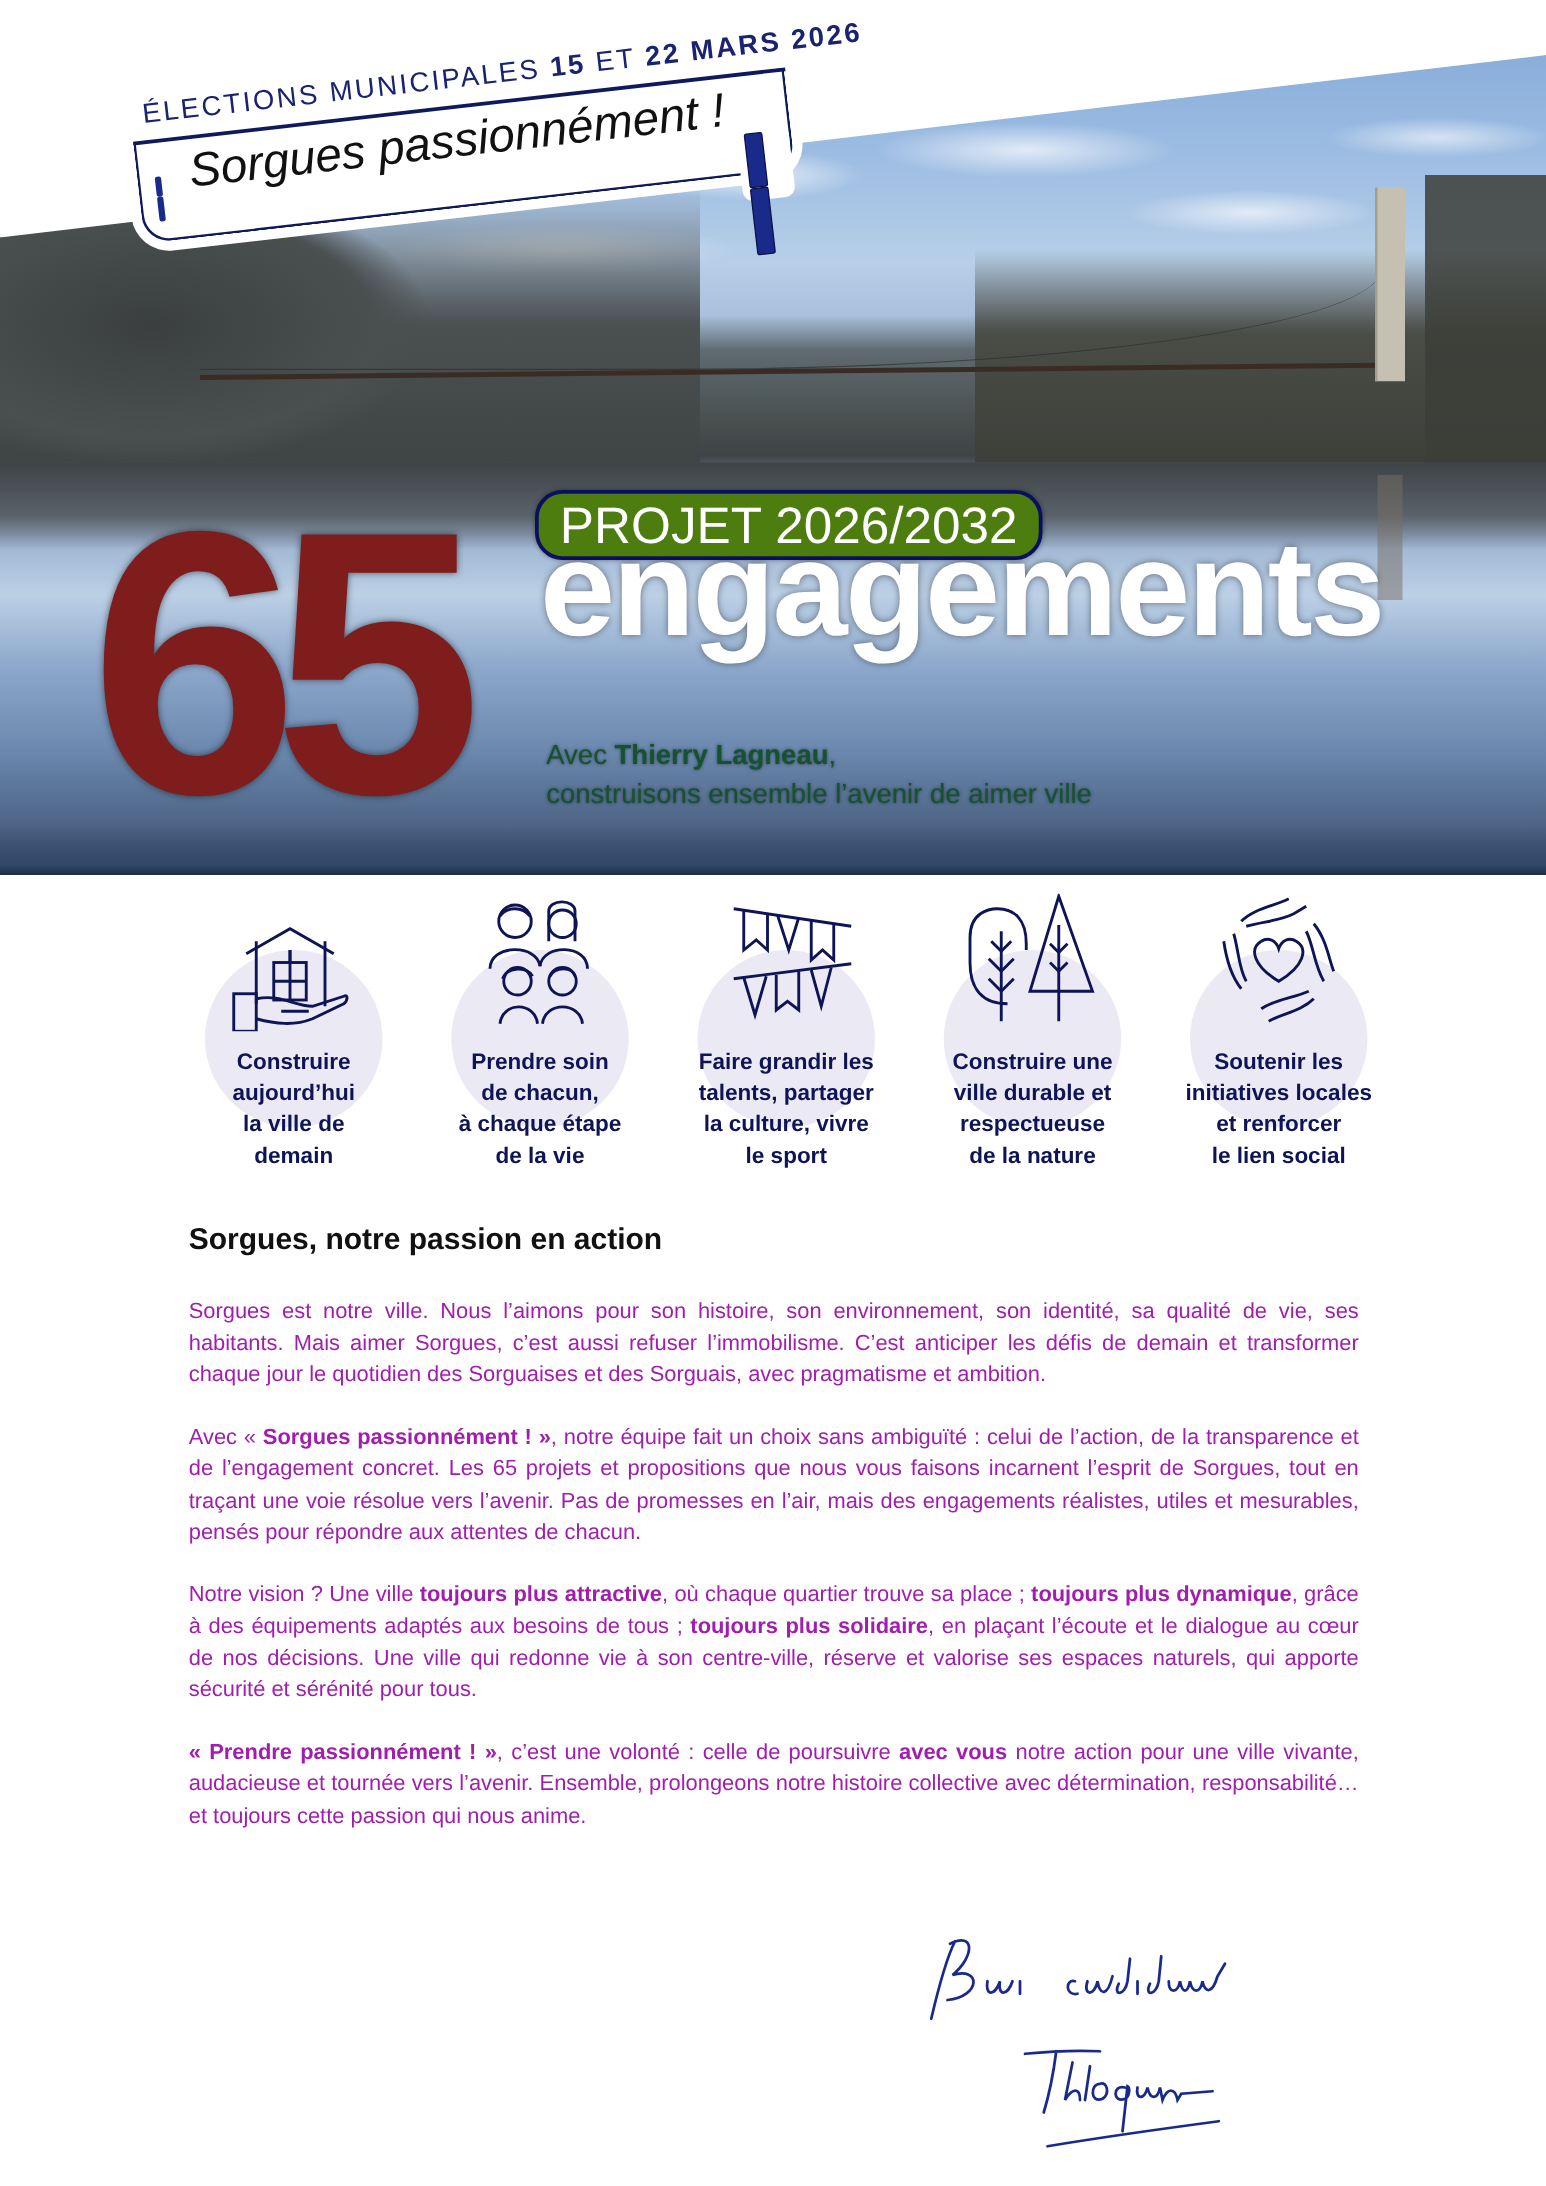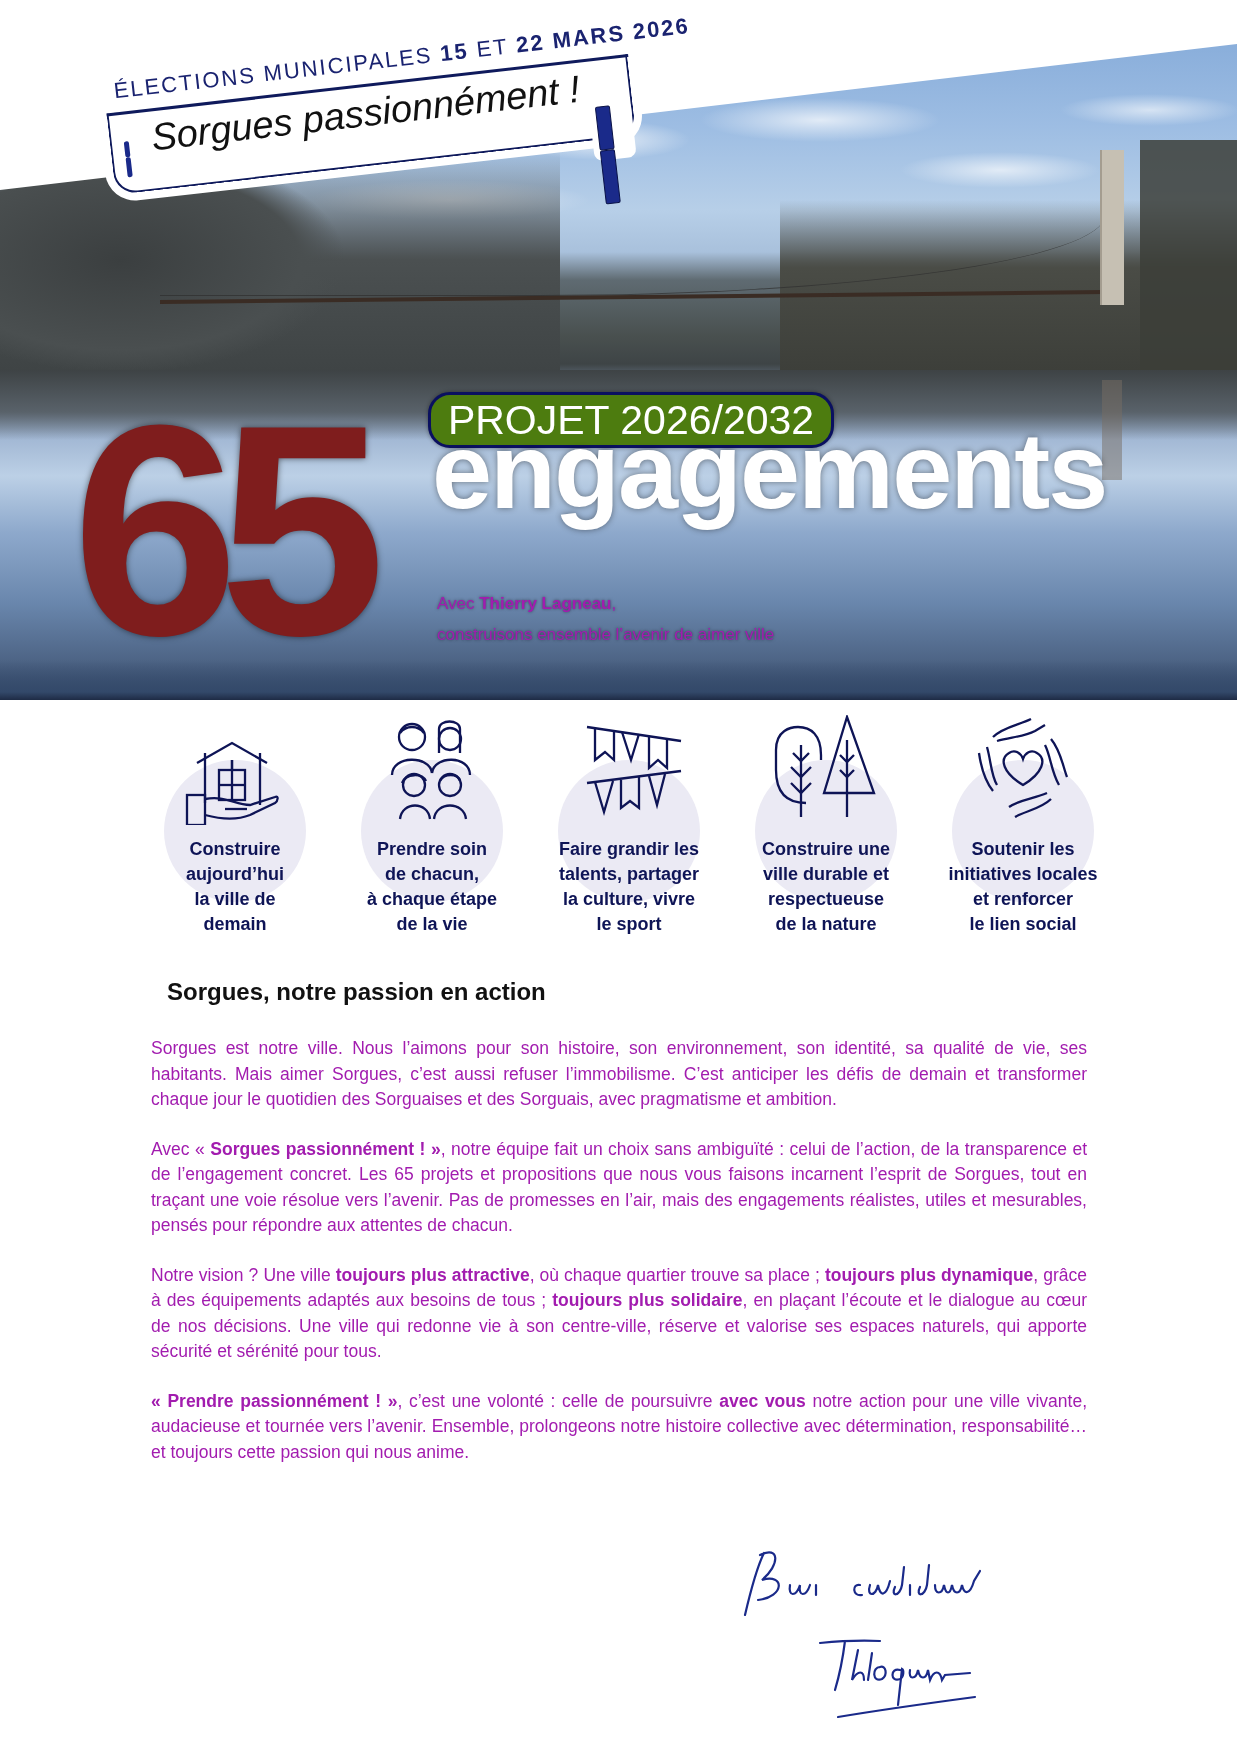--- a/index.html
+++ b/index.html
@@ -40,31 +40,31 @@
   .bars-small i,.bars-big i{display:inline-block;background:#1a2a8a;border-radius:2px;margin-right:3px;vertical-align:bottom;}
   .bars-small i{width:5px;height:16px;}
   .bars-small i:last-child{height:20px;}
   .bars-big{position:absolute;left:478px;top:45px;height:50px;padding:4px 6px;background:#fff;border-radius:8px;}
   .bars-big i{width:13px;height:42px;border:1.5px solid #0a1247;}
   .bars-big i:last-child{height:52px;}
 
   .projet-pill{position:absolute;left:428px;top:392px;width:400px;height:50px;background:#4d7c0f;border:3px solid #0a1060;border-radius:22px;color:#fff;font-size:41px;text-align:center;line-height:50px;box-shadow:0 0 4px rgba(0,0,0,.4);}
   .big65{position:absolute;left:72px;top:380px;font-size:300px;font-weight:bold;color:#7f1d1d;letter-spacing:-20px;line-height:1;text-shadow:0 0 6px rgba(0,0,0,.55);}
   .engagements{position:absolute;left:432px;top:412px;font-size:108px;font-weight:bold;color:#fff;letter-spacing:-2px;text-shadow:0 0 6px rgba(0,0,0,.45);line-height:1.1;}
-  .avec{position:absolute;left:437px;top:588px;font-size:17px;color:#a21caf;line-height:31px;text-shadow:0 0 3px rgba(0,0,0,.5);}
+  .avec{position:absolute;left:437px;top:588px;font-size:22px;color:#14532d;line-height:31px;text-shadow:0 0 3px rgba(0,0,0,.5);}
   .avec b{font-weight:bold;}
 
   .pillars{position:absolute;left:140px;top:715px;width:980px;height:230px;}
   .pillar{position:absolute;top:0;width:190px;text-align:center;}
   .pillar .circle{position:absolute;left:24px;top:45px;width:142px;height:142px;border-radius:50%;background:#ebeaf4;}
   .pillar svg{position:absolute;left:35px;top:0;width:120px;height:110px;}
   .pillar .label{position:absolute;left:0;top:122px;width:190px;font-size:18px;font-weight:bold;color:#0e1456;line-height:25px;}
 
   .content{position:absolute;left:151px;top:978px;width:936px;}
-  .content h2{margin:0 0 30px 16px;font-size:24px;font-weight:bold;color:#111;}
+  .content h2{margin:0 0 30px 0;font-size:24px;font-weight:bold;color:#111;}
   .content p{margin:12px 0 24px 0;font-size:17.5px;line-height:25.5px;color:#a21caf;text-align:justify;}
   .content p b{font-weight:bold;}
 
   .signature{position:absolute;left:730px;top:1545px;width:300px;height:180px;}
 </style>
 </head>
 <body>
 
 <div class="hero">
   <div class="photo">

